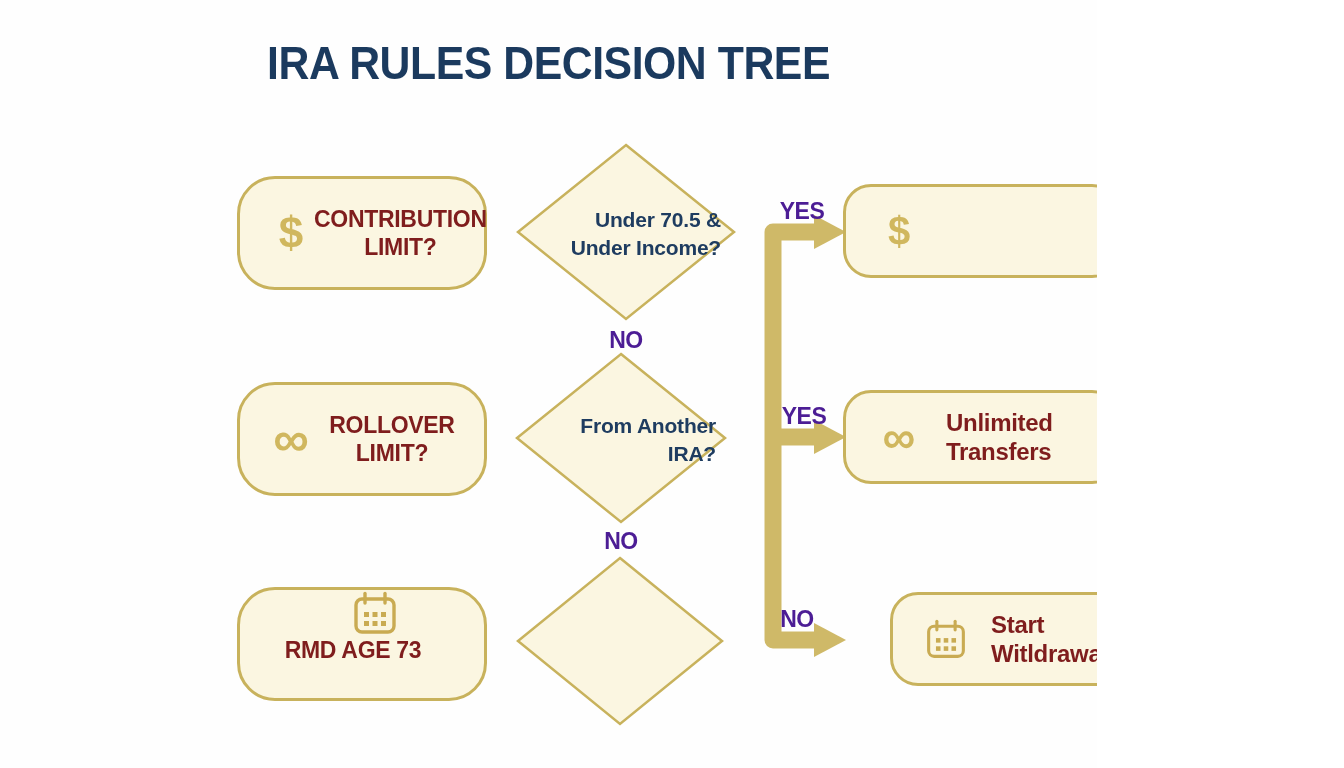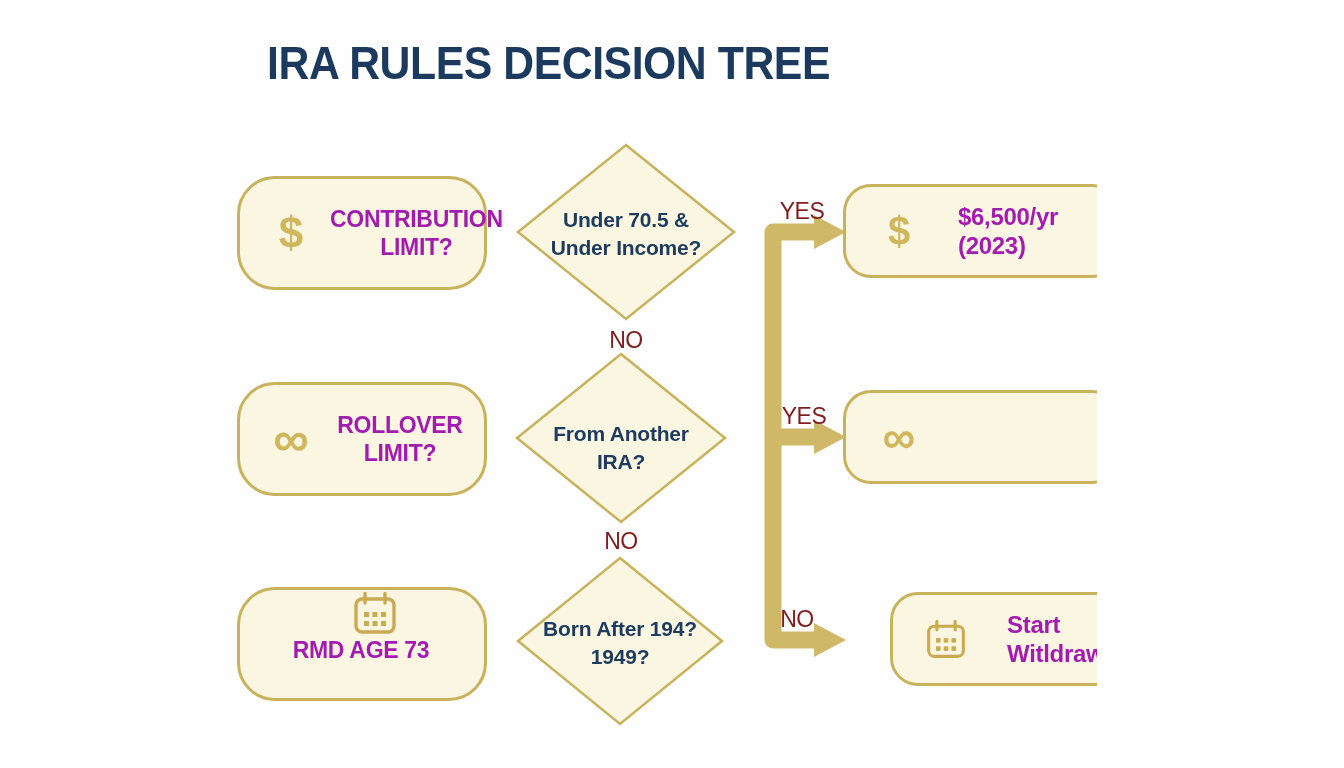--- a/index.html
+++ b/index.html
@@ -53,47 +53,46 @@
   }
   .glyph-dollar { font-size: 44px; margin-left: 28px; width: 46px; }
   .glyph-infinity { font-size: 50px; margin-left: 24px; width: 54px; }
   .glyph-dollar-sm { font-size: 40px; margin-left: 32px; width: 42px; }
   .glyph-infinity-sm { font-size: 46px; margin-left: 28px; width: 50px; }
   .calendar-wrap { margin-left: 26px; width: 52px; display: flex; justify-content: center; }
   .calendar-wrap-sm { margin-left: 30px; width: 46px; display: flex; justify-content: center; }
   .box-text {
     flex: 1 1 auto;
     text-align: center;
-    color: #a21caf;
+    color: #7f1d1d;
     font-weight: 700;
     font-size: 23px;
     line-height: 1.22;
     letter-spacing: -0.3px;
     padding-right: 18px;
-    margin-left: 16px;
   }
   .box-right .box-text {
     text-align: left;
     padding-left: 22px;
     font-size: 24px;
     padding-right: 8px;
   }
   .diamond-label {
     position: absolute;
-    text-align: center;
+    text-align: right;
     color: #1e3c60;
     font-weight: 700;
     font-size: 21px;
     line-height: 1.32;
     letter-spacing: -0.2px;
   }
   .flow-label {
     position: absolute;
-    color: #7f1d1d;
-    font-weight: 400;
+    color: #4c1d95;
+    font-weight: 700;
     font-size: 23px;
     letter-spacing: -0.5px;
     text-align: center;
   }
 </style>
 </head>
 <body>
 
 <div class="canvas">
 
@@ -123,41 +122,41 @@
   <div class="diamond-label" style="left:531px; top:206px; width:190px;">
     <span>Under 70.5 &amp;</span><br>
     <span>Under Income?</span>
   </div>
 
   <div class="flow-label" style="left:596px; top:327px; width:60px;">NO</div>
   <div class="flow-label" style="left:776px; top:198px; width:52px;">YES</div>
 
   <div class="box box-right" style="left:843px; top:184px;">
     <span class="box-icon glyph-dollar-sm">$</span>
-    <span class="box-text">$6,500/yr (2023)</span>
   </div>
 
   <div class="box box-left" style="left:237px; top:382px;">
     <span class="box-icon glyph-infinity">∞</span>
     <span class="box-text">
       <span>ROLLOVER</span><br>
       <span>LIMIT?</span>
     </span>
   </div>
 
-  <div class="diamond-label" style="left:526px; top:412px; width:190px;margin-top:8px;">
+  <div class="diamond-label" style="left:526px; top:412px; width:190px;">
     <span>From Another</span><br>
     <span>IRA?</span>
   </div>
 
   <div class="flow-label" style="left:591px; top:528px; width:60px;">NO</div>
   <div class="flow-label" style="left:778px; top:403px; width:52px;">YES</div>
 
   <div class="box box-right" style="left:843px; top:390px;">
     <span class="box-icon glyph-infinity-sm">∞</span>
+    <span class="box-text">Unlimited Transfers</span>
   </div>
 
   <div class="box box-left" style="left:237px; top:587px;flex-direction:column;">
     <span class="box-icon calendar-wrap">
       <svg width="46" height="46" viewBox="0 0 46 46">
         <rect x="4" y="9" width="38" height="33" rx="6" fill="none" stroke="#c9ab52" stroke-width="3.4"></rect>
         <line x1="13" y1="3.5" x2="13" y2="13" stroke="#c9ab52" stroke-width="3.4" stroke-linecap="round"></line>
         <line x1="33" y1="3.5" x2="33" y2="13" stroke="#c9ab52" stroke-width="3.4" stroke-linecap="round"></line>
         <rect x="12" y="22" width="5" height="5" fill="#c9ab52"></rect>
         <rect x="20.5" y="22" width="5" height="5" fill="#c9ab52"></rect>
@@ -165,24 +164,20 @@
         <rect x="12" y="31" width="5" height="5" fill="#c9ab52"></rect>
         <rect x="20.5" y="31" width="5" height="5" fill="#c9ab52"></rect>
         <rect x="29" y="31" width="5" height="5" fill="#c9ab52"></rect>
       </svg>
     </span>
     <span class="box-text">
       <span>RMD AGE 73</span>
     </span>
   </div>
 
-  <div class="diamond-label" style="left:525px; top:615px; width:190px;">
-    <span>Born After 194?</span><br>
-    <span>1949?</span>
-  </div>
 
   <div class="flow-label" style="left:771px; top:606px; width:52px;">NO</div>
 
   <div class="box box-right" style="left:890px; top:592px;">
     <span class="box-icon calendar-wrap-sm">
       <svg width="42" height="42" viewBox="0 0 46 46">
         <rect x="4" y="9" width="38" height="33" rx="6" fill="none" stroke="#c9ab52" stroke-width="3.4"></rect>
         <line x1="13" y1="3.5" x2="13" y2="13" stroke="#c9ab52" stroke-width="3.4" stroke-linecap="round"></line>
         <line x1="33" y1="3.5" x2="33" y2="13" stroke="#c9ab52" stroke-width="3.4" stroke-linecap="round"></line>
         <rect x="12" y="22" width="5" height="5" fill="#c9ab52"></rect>

